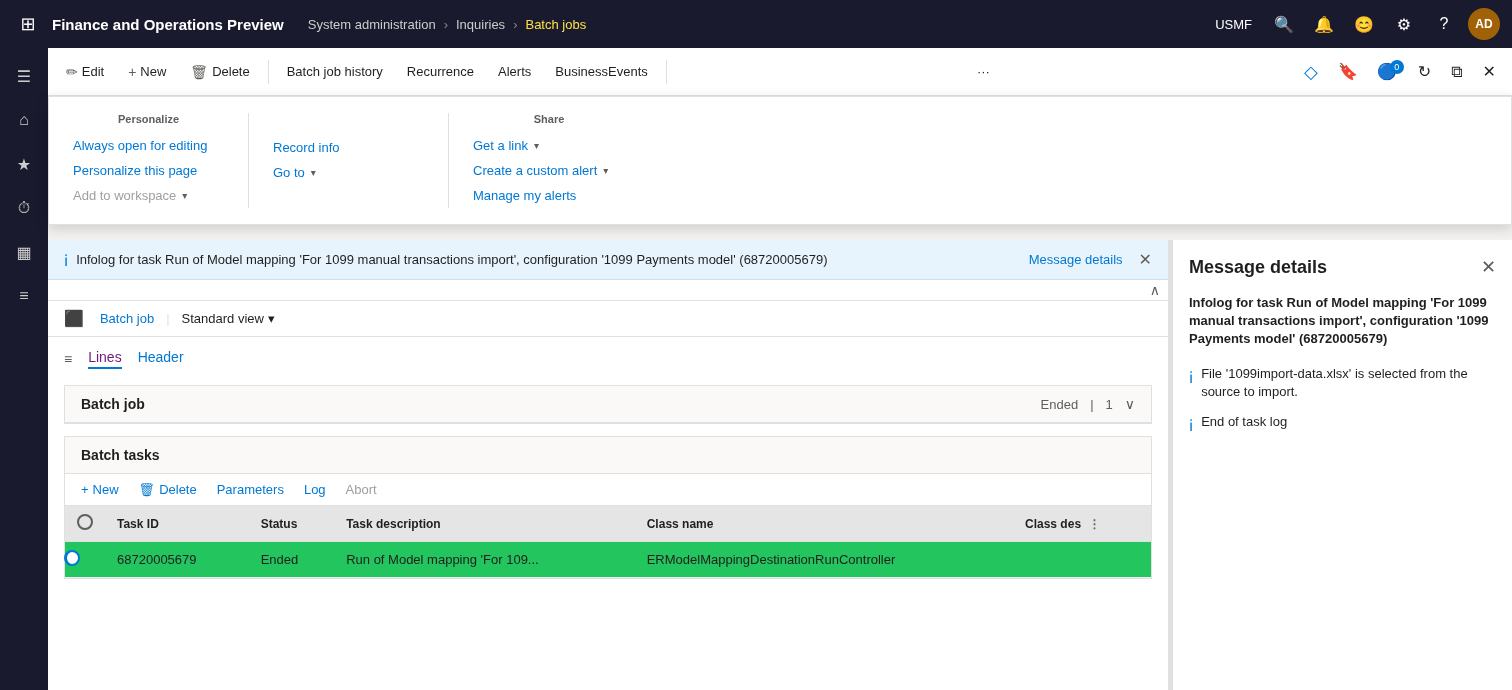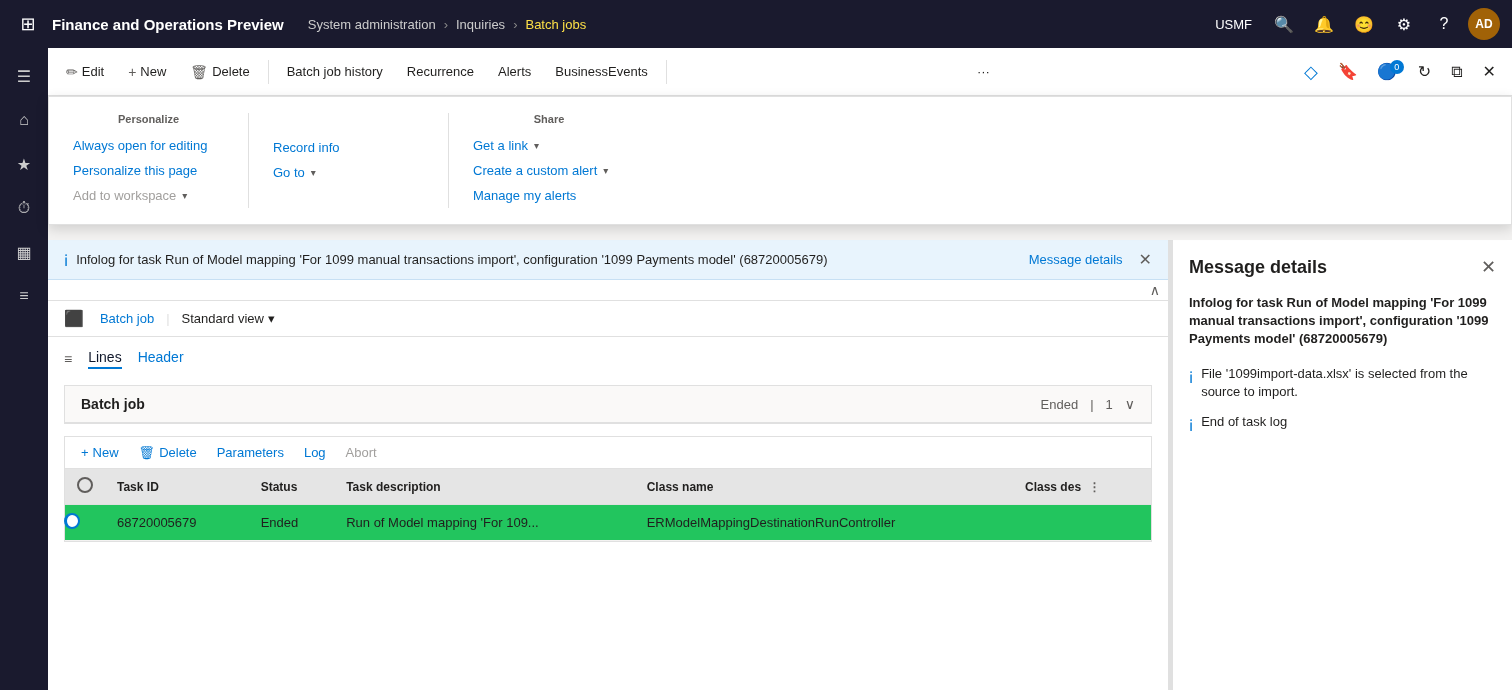--- a/index.html
+++ b/index.html
@@ -111,21 +111,21 @@
     
     .record-title {
       display: flex; align-items: center; padding: 12px 16px 8px;
       font-size: 22px; font-weight: 600; color: #201f1e; gap: 16px;
     }
     .record-title-text { flex: 1; }
     .tab-link {
       font-size: 14px; font-weight: 400; color: #0078d4; cursor: pointer;
       border-bottom: 2px solid transparent; padding-bottom: 2px;
     }
-    .tab-link.active { color: #0f172a; border-bottom: 2px solid #0078d4; }
+    .tab-link.active { color: #701a75; border-bottom: 2px solid #0078d4; }
 
     
     .scroll-area {
       flex: 1; overflow-y: auto; padding: 8px 16px;
     }
 
     
     .section {
       border: 1px solid #e0e0e0; margin-bottom: 12px; background: white;
     }
@@ -380,20 +380,23 @@
           <div class="section-meta">
             <span>Ended</span>
             <span>|</span>
             <span>1</span>
             <span class="section-chevron">∨</span>
           </div>
         </div>
       </div>
 
       <div class="section">
+        <div class="section-header" style="border-bottom: 1px solid #e0e0e0;">
+          <span class="section-title">Batch tasks</span>
+        </div>
 
         <div class="table-toolbar">
           <button class="table-toolbar-btn">
             <span>+</span>
             <span>New</span>
           </button>
           <button class="table-toolbar-btn">
             <span>🗑</span>
             <span>Delete</span>
           </button>

